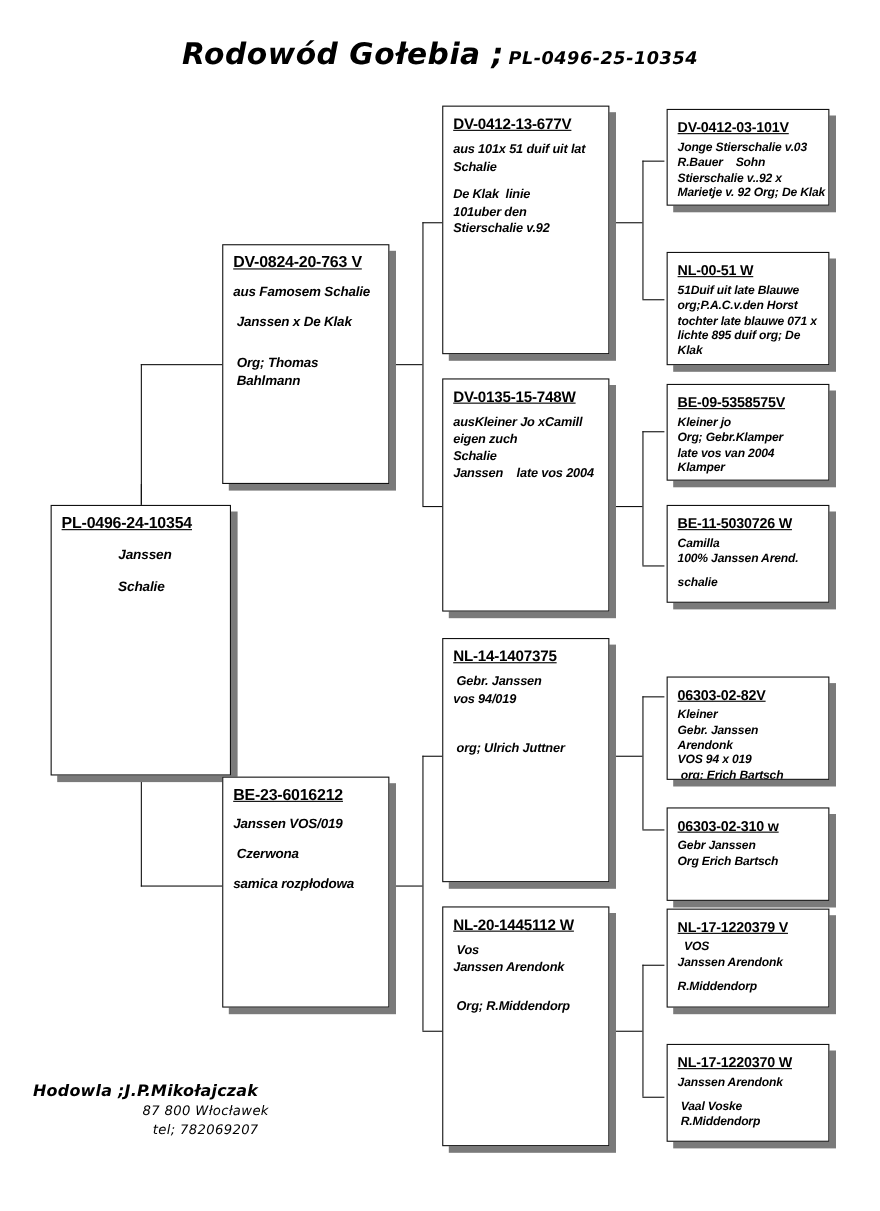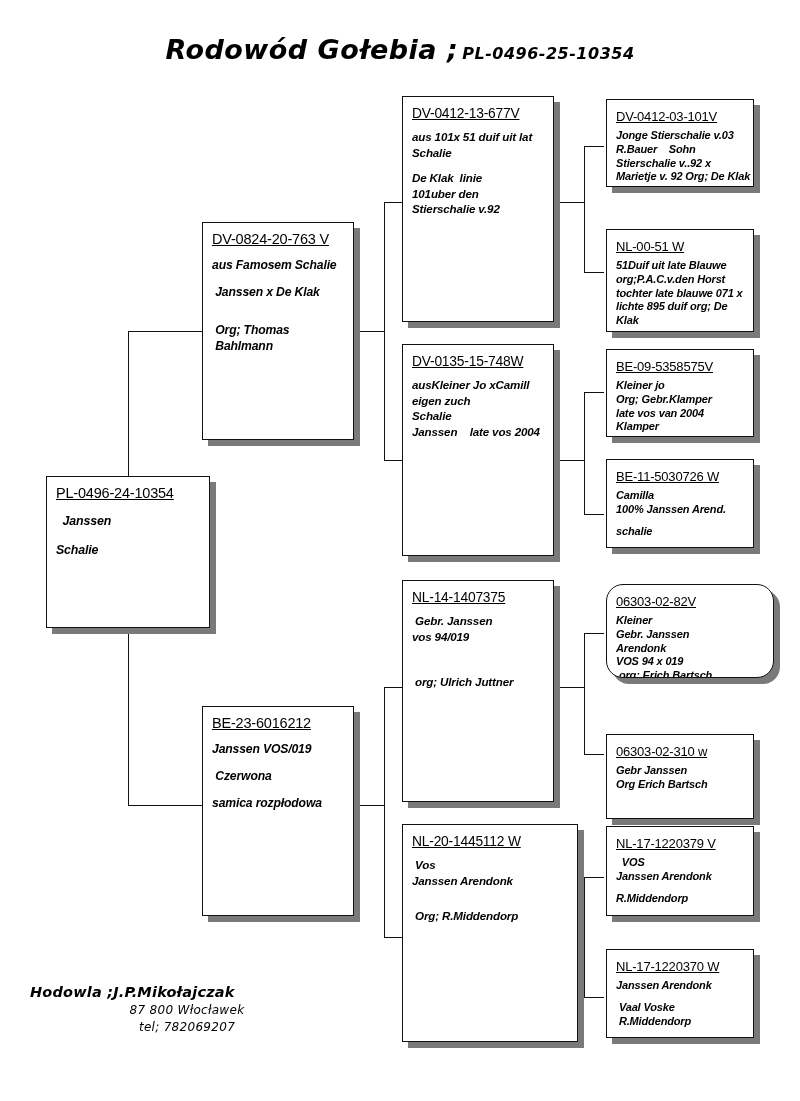--- a/index.html
+++ b/index.html
@@ -50,21 +50,21 @@
     position: absolute;
     background: #ffffff;
     border: 1.6px solid #111111;
     box-sizing: border-box;
     box-shadow: 6px 6px 0 0 #7a7a7a;
     padding: 7px 8px 6px 9px;
     overflow: hidden;
   }
   .node .nid {
     font-family: "Liberation Sans", sans-serif;
-    font-weight: normal;
+    font-weight: bold;
     font-size: 13.5px;
     text-decoration: underline;
     display: inline-block;
     letter-spacing: -0.2px;
     white-space: nowrap;
     margin-bottom: 2px;
   }
   .node .lines {
     margin-top: 4px;
   }
@@ -81,21 +81,21 @@
     height: 9px;
   }
   
   .g1 .nid { font-size: 14.5px; }
   .g1 .ln  { font-size: 12.2px; line-height: 16px; }
   .g1 .lines { margin-top: 8px; }
   .g1 .ln.gap { height: 11px; }
 
   .g0 .nid { font-size: 14.5px; }
   .g0 .ln  { font-size: 12.4px; line-height: 17px; }
-  .g0 .lines { margin-top: 10px; }
+  .g0 .lines { margin-top: 10px; text-align: center; }
   .g0 .ln.gap { height: 12px; }
 
   .g2 .nid { font-size: 13.8px; }
   .g2 .ln  { font-size: 11.6px; line-height: 15.5px; }
   .g2 .lines { margin-top: 6px; }
   .g2 .ln.gap { height: 10px; }
 
   .g3 .nid { font-size: 13px; }
   .g3 .ln  { font-size: 11px; line-height: 13.8px; }
   .g3 .lines { margin-top: 3px; }
@@ -173,21 +173,21 @@
   <div class="conn h" style="left:556px; top:687px; width:28px;"></div>
   <div class="conn v" style="left:584px; top:633px; height:121px;"></div>
   <div class="conn h" style="left:584px; top:633px; width:20px;"></div>
   <div class="conn h" style="left:584px; top:754px; width:20px;"></div>
 
   <div class="conn h" style="left:556px; top:937px; width:28px;"></div>
   <div class="conn v" style="left:584px; top:877px; height:120px;"></div>
   <div class="conn h" style="left:584px; top:877px; width:20px;"></div>
   <div class="conn h" style="left:584px; top:997px; width:20px;"></div>
 
-  <div class="node g0" style="left:46px; top:476px; width:164px; height:152px;">
+  <div class="node g0" style="left:46px; top:459px; width:164px; height:246px;">
     <span class="nid">PL-0496-24-10354</span>
     <div class="lines">
       <div class="ln">  Janssen</div>
       <div class="ln gap"></div>
       <div class="ln">Schalie</div>
     </div>
   </div>
 
   <div class="node g1" style="left:202px; top:222px; width:152px; height:218px;">
     <span class="nid">DV-0824-20-763 V</span>
@@ -240,21 +240,21 @@
     <div class="lines">
       <div class="ln"> Gebr. Janssen</div>
       <div class="ln">vos 94/019</div>
       <div class="ln gap"></div>
       <div class="ln gap"></div>
       <div class="ln gap"></div>
       <div class="ln"> org; Ulrich Juttner</div>
     </div>
   </div>
 
-  <div class="node g2" style="left:402px; top:824px; width:176px; height:218px;">
+  <div class="node g2" style="left:402px; top:824px; width:152px; height:218px;">
     <span class="nid">NL-20-1445112 W</span>
     <div class="lines">
       <div class="ln"> Vos</div>
       <div class="ln">Janssen Arendonk</div>
       <div class="ln gap"></div>
       <div class="ln gap"></div>
       <div class="ln"> Org; R.Middendorp</div>
     </div>
   </div>
 
@@ -292,21 +292,21 @@
   <div class="node g3" style="left:606px; top:459px; width:148px; height:89px;">
     <span class="nid">BE-11-5030726 W</span>
     <div class="lines">
       <div class="ln">Camilla</div>
       <div class="ln">100% Janssen Arend.</div>
       <div class="ln gap"></div>
       <div class="ln">schalie</div>
     </div>
   </div>
 
-  <div class="node g3" style="left:606px; top:584px; width:168px; height:94px;border-radius:17px;">
+  <div class="node g3" style="left:606px; top:615px; width:148px; height:94px;">
     <span class="nid">06303-02-82V</span>
     <div class="lines">
       <div class="ln">Kleiner</div>
       <div class="ln">Gebr. Janssen</div>
       <div class="ln">Arendonk</div>
       <div class="ln">VOS 94 x 019</div>
       <div class="ln"> org; Erich Bartsch</div>
     </div>
   </div>
 

